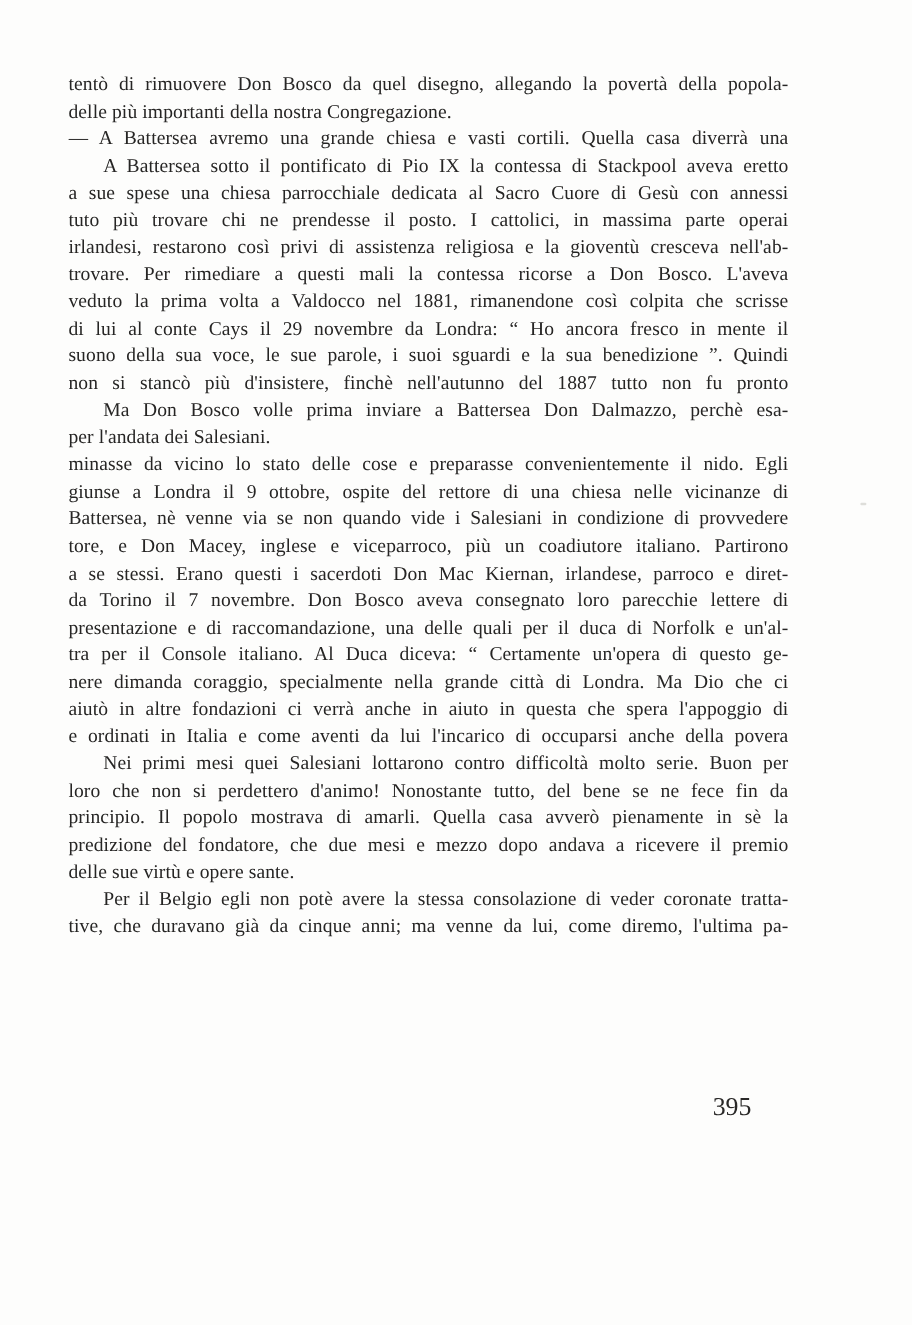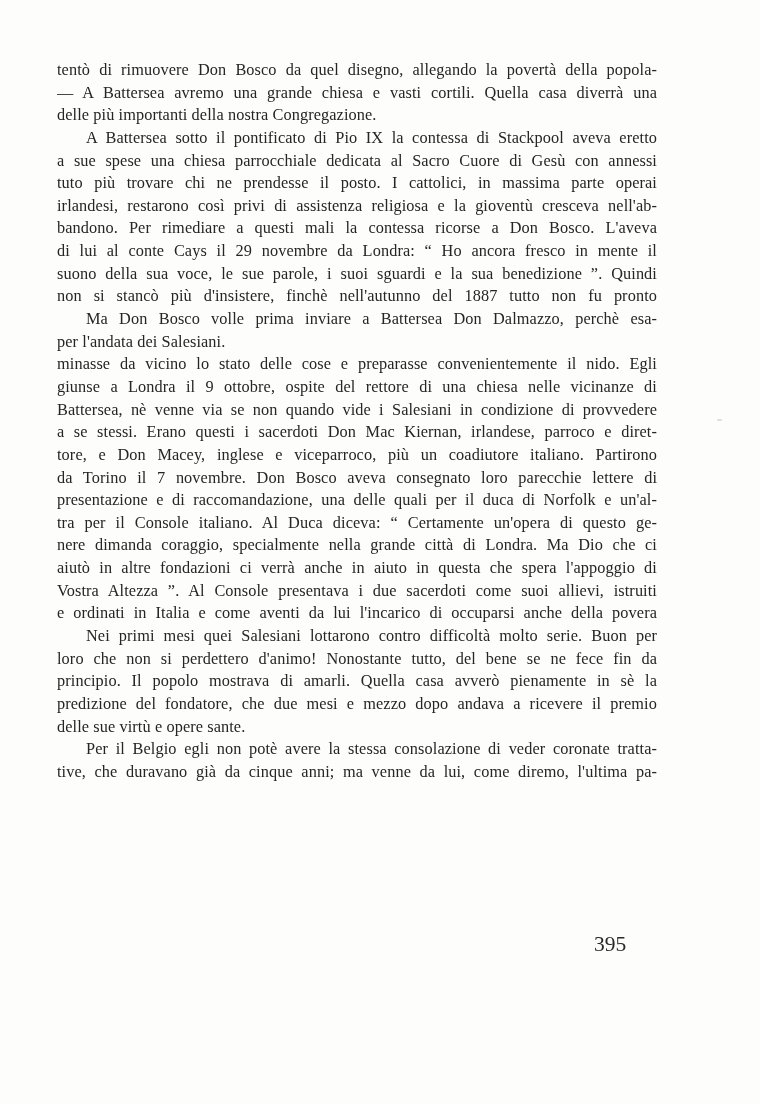--- a/index.html
+++ b/index.html
@@ -40,61 +40,60 @@
     text-align-last: left;
   }
   .page-number {
     position: absolute;
     left: 588px;
     top: 910px;
     width: 44px;
     text-align: center;
     font-size: 21.5px;
     color: #2a2928;
-    margin-top: 22px;
   }
   .scan-artifact {
     position: absolute;
     left: 717px;
     top: 419px;
     width: 5px;
     height: 2px;
     background: #dededa;
     border-radius: 1px;
   }
 </style>
 </head>
 <body>
 
 <div class="scan-page">
   <main class="text-block">
       <div class="line">tentò di rimuovere Don Bosco da quel disegno, allegando la povertà della popola-</div>
+      <div class="line para-end">delle più importanti della nostra Congregazione.</div>
       <div class="line">— A Battersea avremo una grande chiesa e vasti cortili. Quella casa diverrà una</div>
-      <div class="line para-end">delle più importanti della nostra Congregazione.</div>
       <div class="line indent">A Battersea sotto il pontificato di Pio IX la contessa di Stackpool aveva eretto</div>
       <div class="line">a sue spese una chiesa parrocchiale dedicata al Sacro Cuore di Gesù con annessi</div>
       <div class="line">tuto più trovare chi ne prendesse il posto. I cattolici, in massima parte operai</div>
       <div class="line">irlandesi, restarono così privi di assistenza religiosa e la gioventù cresceva nell'ab-</div>
-      <div class="line">bandono. Per rimediare a questi mali la contessa ricorse a Don Bosco. L'aveva</div>
+      <div class="line">trovare. Per rimediare a questi mali la contessa ricorse a Don Bosco. L'aveva</div>
+      <div class="line">veduto la prima volta a Valdocco nel 1881, rimanendone così colpita che scrisse</div>
       <div class="line">di lui al conte Cays il 29 novembre da Londra: “ Ho ancora fresco in mente il</div>
       <div class="line">suono della sua voce, le sue parole, i suoi sguardi e la sua benedizione ”. Quindi</div>
       <div class="line">non si stancò più d'insistere, finchè nell'autunno del 1887 tutto non fu pronto</div>
       <div class="line indent">Ma Don Bosco volle prima inviare a Battersea Don Dalmazzo, perchè esa-</div>
       <div class="line para-end">per l'andata dei Salesiani.</div>
       <div class="line">minasse da vicino lo stato delle cose e preparasse convenientemente il nido. Egli</div>
       <div class="line">giunse a Londra il 9 ottobre, ospite del rettore di una chiesa nelle vicinanze di</div>
       <div class="line">Battersea, nè venne via se non quando vide i Salesiani in condizione di provvedere</div>
+      <div class="line">tore, e Don Macey, inglese e viceparroco, più un coadiutore italiano. Partirono</div>
       <div class="line">a se stessi. Erano questi i sacerdoti Don Mac Kiernan, irlandese, parroco e diret-</div>
-      <div class="line">tore, e Don Macey, inglese e viceparroco, più un coadiutore italiano. Partirono</div>
       <div class="line">da Torino il 7 novembre. Don Bosco aveva consegnato loro parecchie lettere di</div>
       <div class="line">presentazione e di raccomandazione, una delle quali per il duca di Norfolk e un'al-</div>
       <div class="line">tra per il Console italiano. Al Duca diceva: “ Certamente un'opera di questo ge-</div>
       <div class="line">nere dimanda coraggio, specialmente nella grande città di Londra. Ma Dio che ci</div>
       <div class="line">aiutò in altre fondazioni ci verrà anche in aiuto in questa che spera l'appoggio di</div>
-      <div class="line">Vostra Altezza ”. Al Console presentava i due sacerdoti come suoi allievi, istruiti</div>
       <div class="line">e ordinati in Italia e come aventi da lui l'incarico di occuparsi anche della povera</div>
       <div class="line indent">Nei primi mesi quei Salesiani lottarono contro difficoltà molto serie. Buon per</div>
       <div class="line">loro che non si perdettero d'animo! Nonostante tutto, del bene se ne fece fin da</div>
       <div class="line">principio. Il popolo mostrava di amarli. Quella casa avverò pienamente in sè la</div>
       <div class="line">predizione del fondatore, che due mesi e mezzo dopo andava a ricevere il premio</div>
       <div class="line para-end">delle sue virtù e opere sante.</div>
       <div class="line indent">Per il Belgio egli non potè avere la stessa consolazione di veder coronate tratta-</div>
       <div class="line">tive, che duravano già da cinque anni; ma venne da lui, come diremo, l'ultima pa-</div>
     </main>
   <div class="page-number">395</div>

